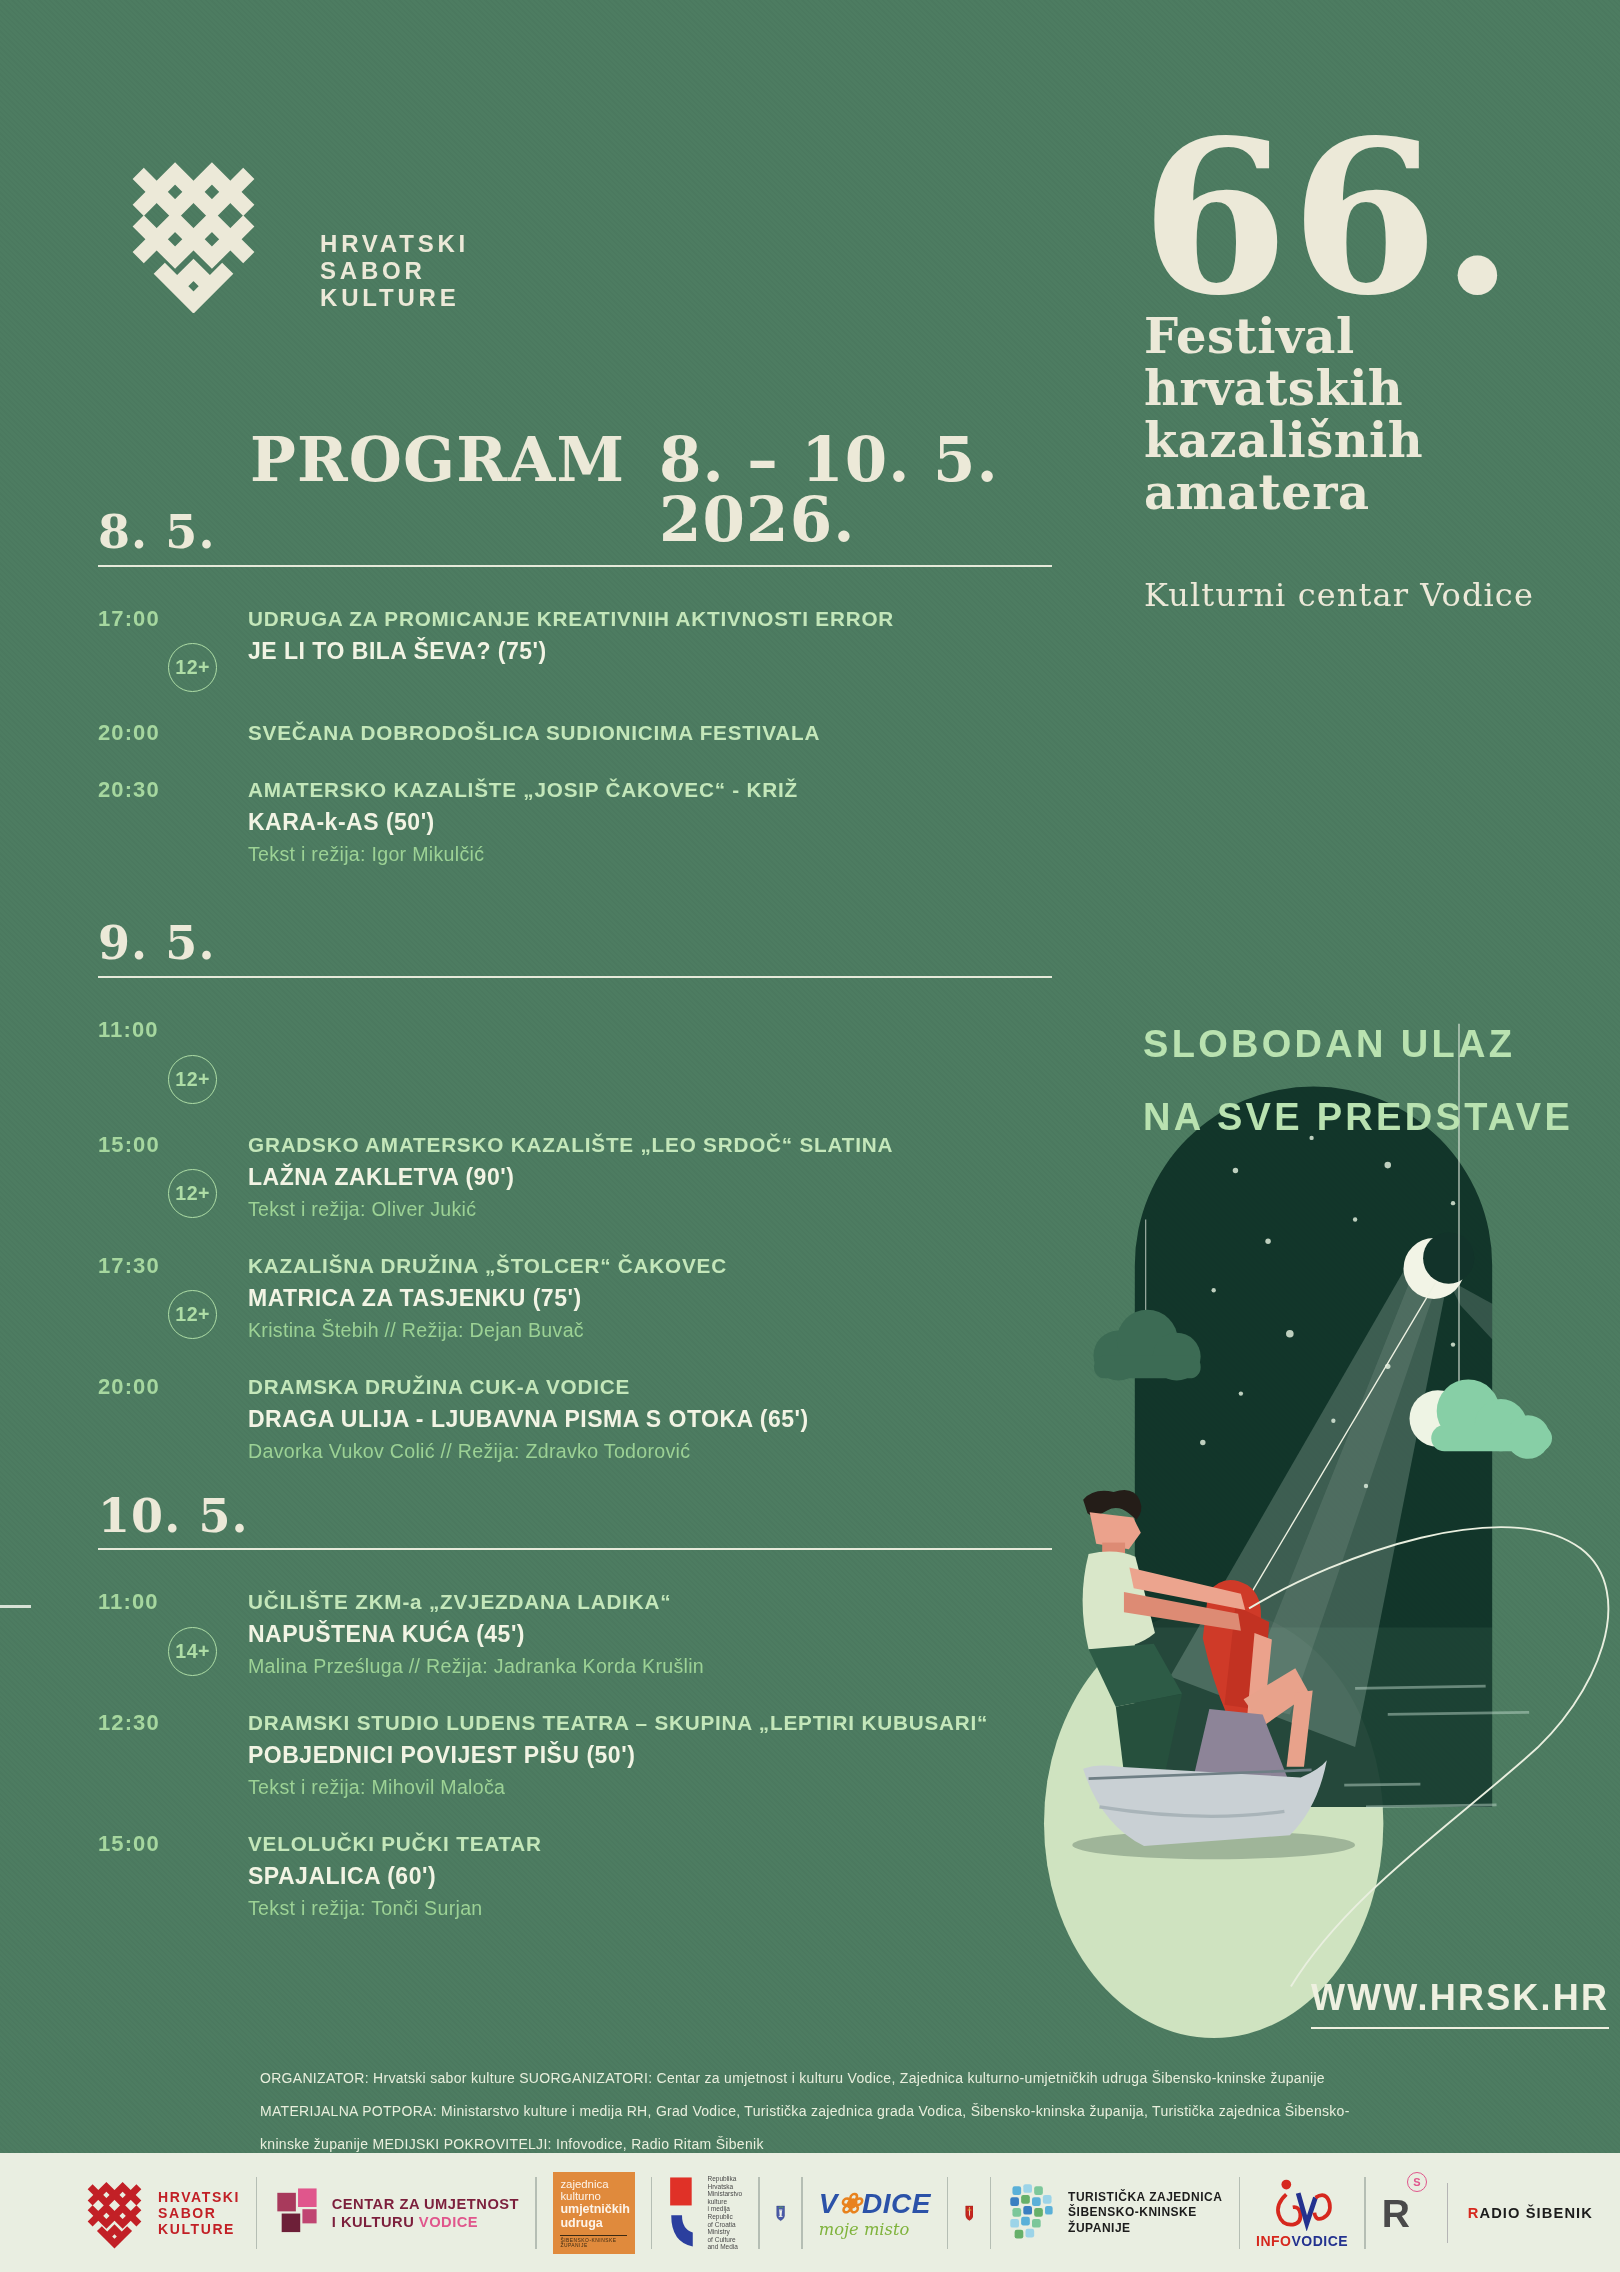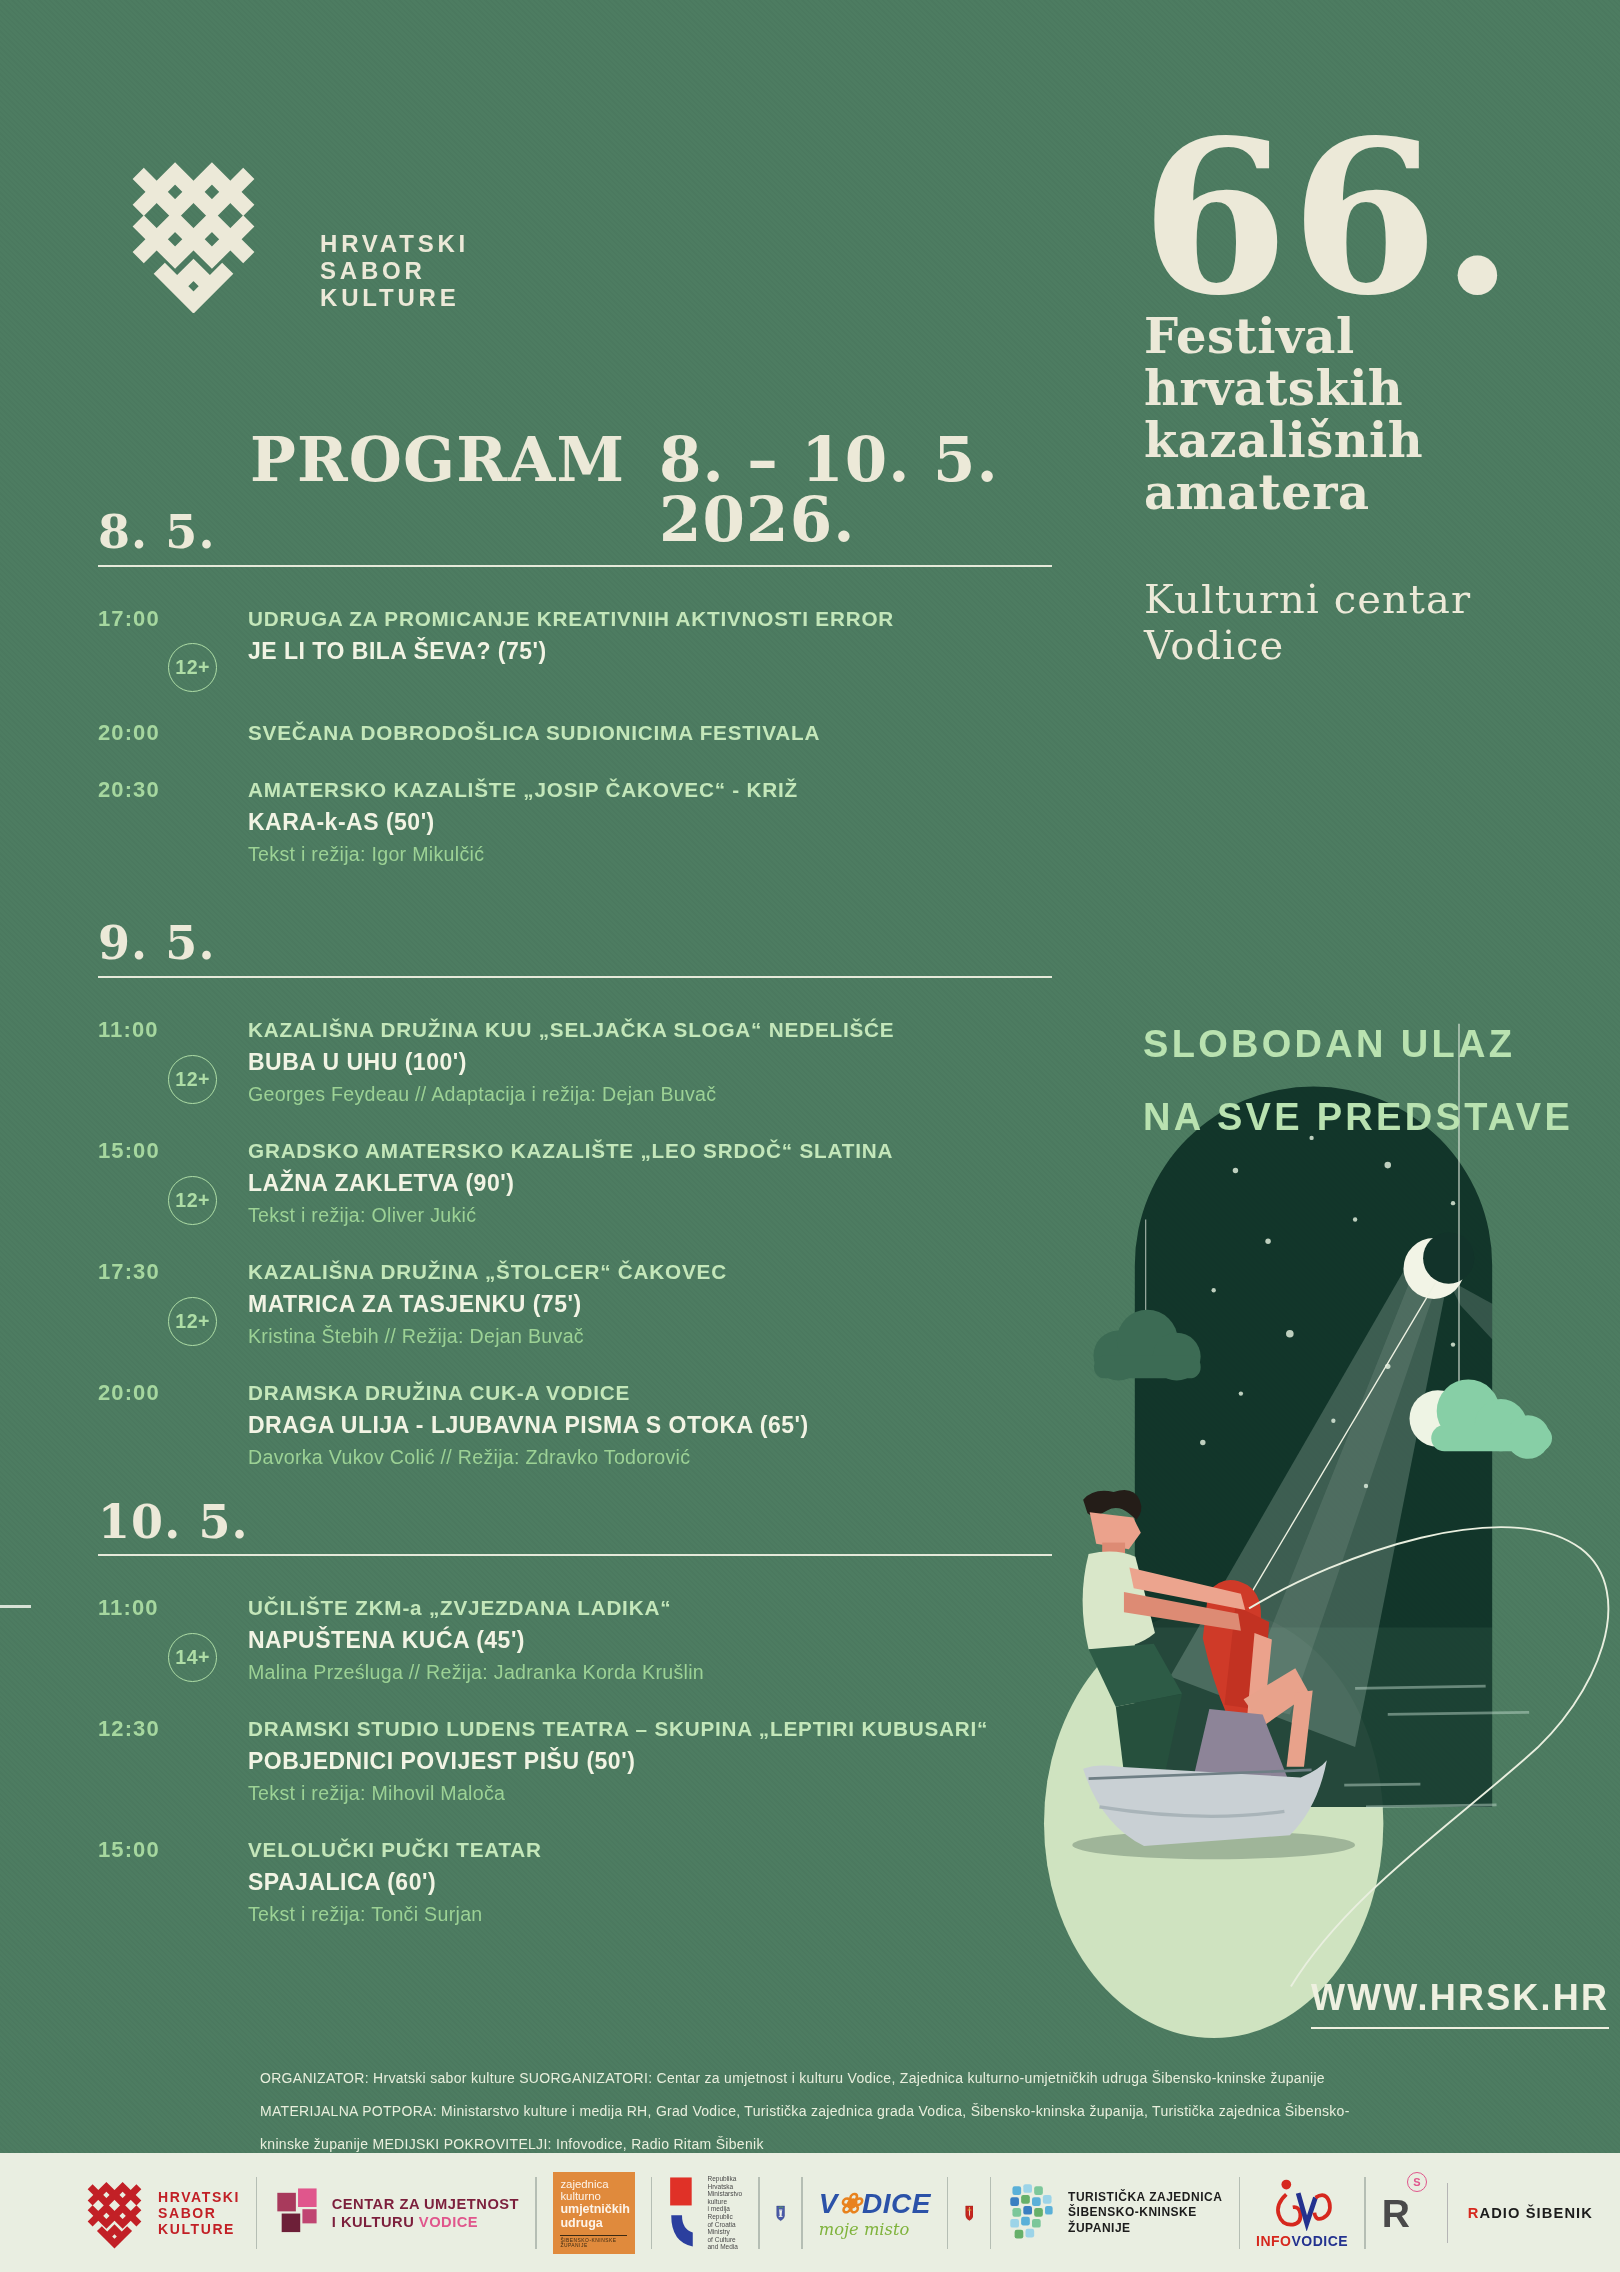--- a/index.html
+++ b/index.html
@@ -10,21 +10,21 @@
   .serif{font-family:"DejaVu Serif","Liberation Serif",serif;}
 
   
   .hsk-logo{position:absolute;left:112px;top:155px;width:163px;height:158px;color:#ece9d8;}
   .hsk-text{position:absolute;left:320px;top:230px;color:#ece9d8;font-size:24px;font-weight:bold;
     letter-spacing:3.8px;line-height:27px;white-space:pre-line;}
 
   
   .big-number{position:absolute;left:1141px;top:112px;font-size:212px;font-weight:bold;color:#ece9d8;line-height:1;letter-spacing:2.2px;}
   .fest-title{position:absolute;left:1144px;top:310px;font-size:48px;font-weight:bold;color:#ece9d8;line-height:52px;letter-spacing:0.5px;}
-  .venue{position:absolute;left:1144px;top:576px;font-size:40px;color:#ece9d8;letter-spacing:1.1px;}
+  .venue{position:absolute;left:1144px;top:576px;font-size:32px;color:#ece9d8;letter-spacing:1.1px;}
   .free-entry{position:absolute;left:1143px;top:1008px;font-size:38px;font-weight:bold;color:#b9e2b0;
     letter-spacing:3.3px;line-height:73px;z-index:4;}
   .website{position:absolute;left:1311px;top:1977px;font-size:36px;font-weight:bold;color:#eef0e0;
     letter-spacing:2.2px;border-bottom:2.7px solid #eef0e0;padding-bottom:8px;z-index:6;}
 
   
   .schedule{position:absolute;left:98px;top:430px;width:954px;}
   .program-row{position:relative;height:61px;}
   .program-label{position:absolute;left:152px;top:0;font-size:61px;font-weight:bold;color:#ece9d8;letter-spacing:1.1px;line-height:60px;}
   .date-range{position:absolute;left:561px;top:0;font-size:61px;font-weight:bold;color:#ece9d8;letter-spacing:1.1px;line-height:60px;}
@@ -244,25 +244,20 @@
       <h3 class="day-label serif">9. 5.</h3>
       <div class="day-rule"></div>
       <div class="events">
         <article class="event">
           <div class="col-time">
             <div class="time">11:00</div>
             <div class="badge">
                 <span>12+</span>
               </div>
           </div>
-          <div class="col-text">
-            <div class="org">KAZALIŠNA DRUŽINA KUU „SELJAČKA SLOGA“ NEDELIŠĆE</div>
-            <div class="ev-title">BUBA U UHU (100')</div>
-            <div class="credits">Georges Feydeau // Adaptacija i režija: Dejan Buvač</div>
-          </div>
         </article>
         <article class="event">
           <div class="col-time">
             <div class="time">15:00</div>
             <div class="badge">
                 <span>12+</span>
               </div>
           </div>
           <div class="col-text">
             <div class="org">GRADSKO AMATERSKO KAZALIŠTE „LEO SRDOČ“ SLATINA</div>

